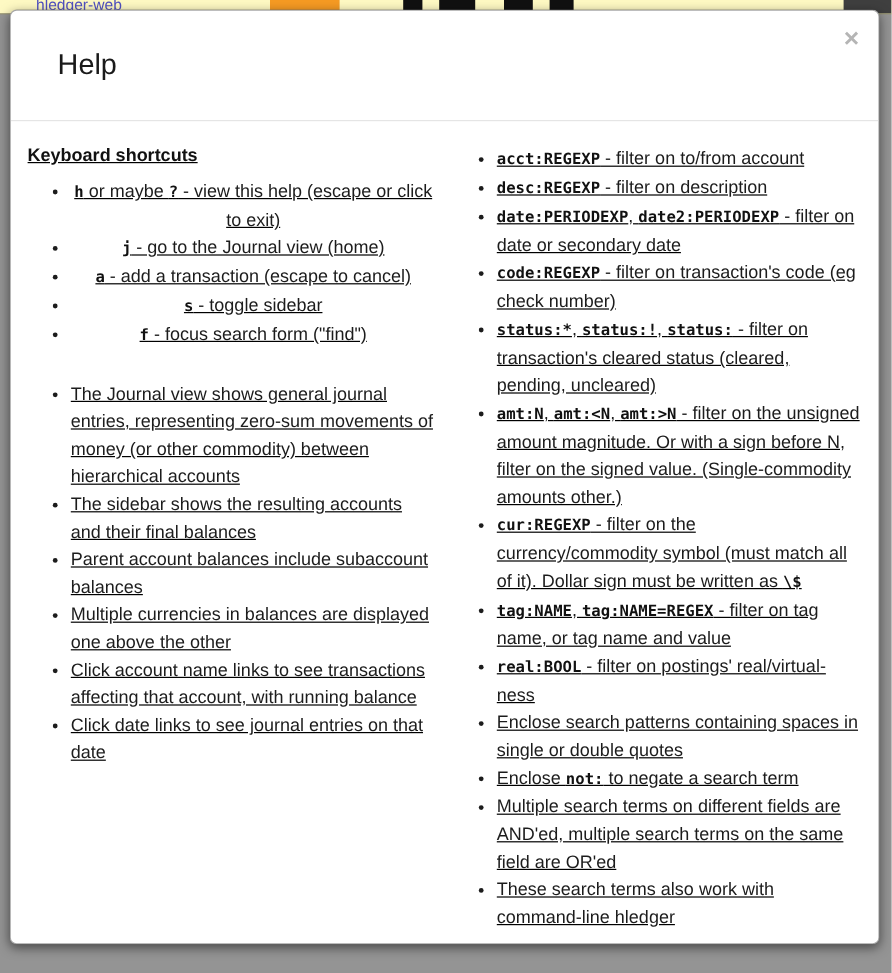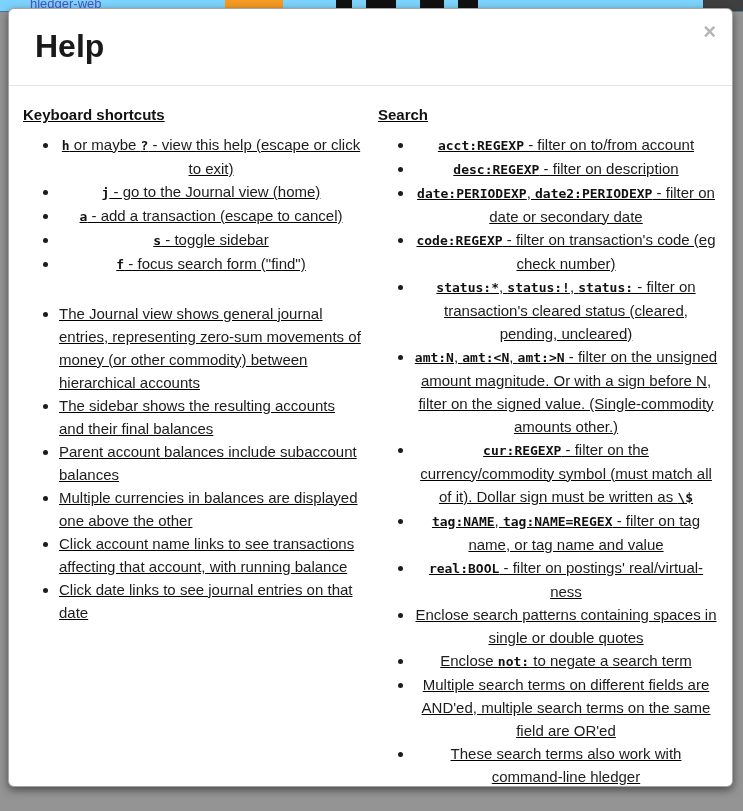--- a/index.html
+++ b/index.html
@@ -8,21 +8,21 @@
     width: 743px;
     height: 811px;
     overflow: hidden;
     background: #ffffff;
     font-family: "Liberation Sans", sans-serif;
   }
   .page-top {
     position: absolute;
     top: 0; left: 0;
     width: 743px; height: 12px;
-    background: #7dd3fc;
+    background: #fef9c3;
     overflow: hidden;
   }
   .brand {
     position: absolute;
     left: 30px; top: -4px;
     font-size: 13px;
     color: #5050c0;
     text-decoration: underline;
   }
   .orange-chip {
@@ -58,23 +58,23 @@
     box-shadow: 0 3px 9px rgba(0,0,0,0.5);
     box-sizing: border-box;
     overflow: hidden;
   }
   .modal-header {
     position: relative;
     padding: 13px 15px 13px 22px;
     border-bottom: 1px solid #e5e5e5;
   }
   .modal-title {
-    margin: 4px;
-    font-size: 32px;
-    font-weight: 700;
+    margin: 17px;
+    font-size: 24px;
+    font-weight: 400;
     color: #1a1a1a;
     line-height: 1.3;
   }
   .close-btn {
     position: absolute;
     top: 12px; right: 16px;
     background: none;
     border: none;
     padding: 0;
     font-size: 22px;
@@ -148,21 +148,20 @@
       <ul class="help-list">
           <li><span>The Journal view shows general journal entries, representing zero-sum movements of money (or other commodity) between hierarchical accounts</span></li>
           <li><span>The sidebar shows the resulting accounts and their final balances</span></li>
           <li><span>Parent account balances include subaccount balances</span></li>
           <li><span>Multiple currencies in balances are displayed one above the other</span></li>
           <li><span>Click account name links to see transactions affecting that account, with running balance</span></li>
           <li><span>Click date links to see journal entries on that date</span></li>
         </ul>
     </div>
     <div class="col col-right">
-      <h4 class="section-heading">Search</h4>
       <ul class="help-list">
           <li><span class="code">acct:REGEXP</span><span> - filter on to/from account</span></li>
           <li><span class="code">desc:REGEXP</span><span> - filter on description</span></li>
           <li><span class="code">date:PERIODEXP</span><span>, </span><span class="code">date2:PERIODEXP</span><span> - filter on date or secondary date</span></li>
           <li><span class="code">code:REGEXP</span><span> - filter on transaction's code (eg check number)</span></li>
           <li><span class="code">status:*</span><span>, </span><span class="code">status:!</span><span>, </span><span class="code">status:</span><span> - filter on transaction's cleared status (cleared, pending, uncleared)</span></li>
           <li><span class="code">amt:N</span><span>, </span><span class="code">amt:&lt;N</span><span>, </span><span class="code">amt:&gt;N</span><span> - filter on the unsigned amount magnitude. Or with a sign before N, filter on the signed value. (Single-commodity amounts other.)</span></li>
           <li><span class="code">cur:REGEXP</span><span> - filter on the currency/commodity symbol (must match all of it). Dollar sign must be written as </span><span class="code">\$</span></li>
           <li><span class="code">tag:NAME</span><span>, </span><span class="code">tag:NAME=REGEX</span><span> - filter on tag name, or tag name and value</span></li>
           <li><span class="code">real:BOOL</span><span> - filter on postings' real/virtual-ness</span></li>

